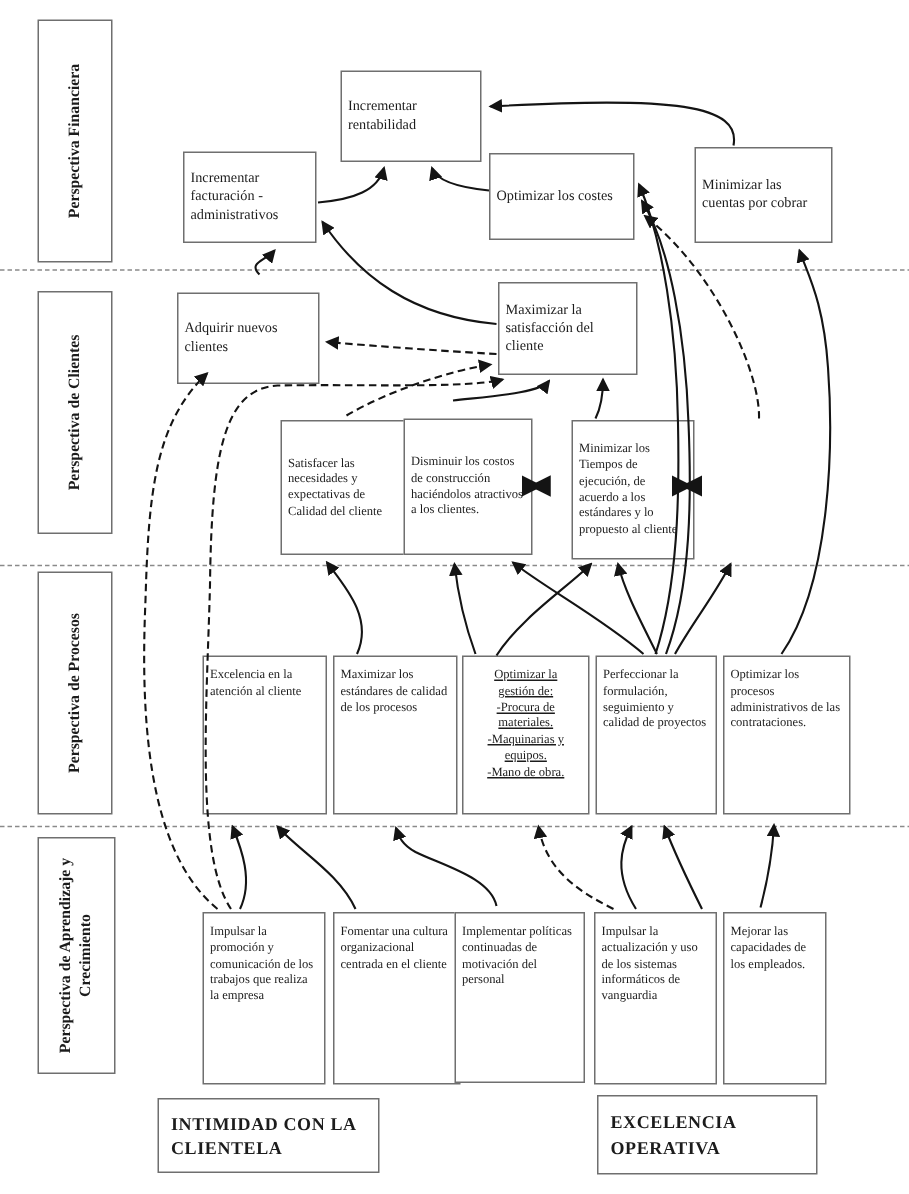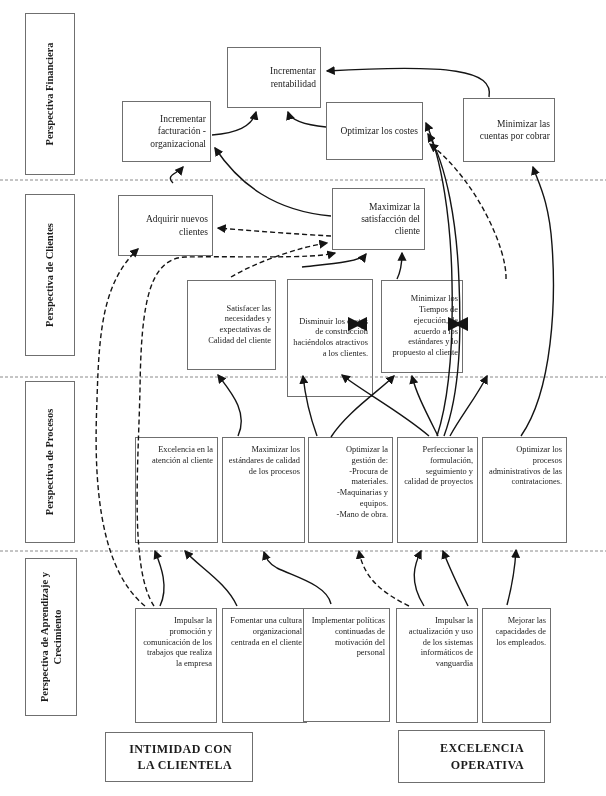--- a/index.html
+++ b/index.html
@@ -4,40 +4,40 @@
 <title>Diagram</title>
 <style>
   html,body{margin:0;padding:0;background:#ffffff;}
   .stage{
     position:relative;width:606px;height:796px;background:#ffffff;overflow:hidden;
     font-family:"Liberation Serif","DejaVu Serif",serif;color:#1c1c1c;
   }
   .overlay{position:absolute;left:0;top:0;width:606px;height:796px;pointer-events:none;z-index:3;}
   .node{
     position:absolute;box-sizing:border-box;border:1px solid #6f6f6f;background:#fff;
-    display:flex;align-items:center;justify-content:center;text-align:right;
+    display:flex;align-items:center;justify-content:center;text-align:left;
     padding:3px 4px;line-height:1.28;z-index:2;
   }
   .node span{white-space:pre-line;display:block;width:100%;}
   .node.top{align-items:flex-start;padding-top:7px;}
-  .node.left{text-align:right;}
+  .node.left{text-align:center;text-decoration:underline;}
   .fs-lg{font-size:9.5px;}
   .fs-sm{font-size:8.4px;margin-left:20px;}
   .pbox{
     position:absolute;box-sizing:border-box;border:1px solid #6f6f6f;background:#fff;z-index:2;
   }
   .vtext{
     position:absolute;top:50%;left:50%;width:152px;
     transform:translate(-50%,-50%) rotate(-90deg);
     text-align:center;font-size:10.5px;line-height:1.25;font-weight:bold;
   }
   .strategy{
     position:absolute;box-sizing:border-box;border:1px solid #6f6f6f;background:#fff;z-index:2;
-    display:flex;align-items:center;justify-content:center;text-align:right;
-    font-size:12px;font-weight:bold;letter-spacing:.4px;line-height:1.35;padding:2px 20px;
+    display:flex;align-items:center;justify-content:center;text-align:left;
+    font-size:12px;font-weight:bold;letter-spacing:.4px;line-height:1.35;padding:2px 8px;
   }
 </style>
 </head>
 <body>
 
 <div class="stage">
 
   <div class="pbox" style="left:25px;top:13px;width:50px;height:162px">
     <div class="vtext">Perspectiva Financiera</div>
   </div>
@@ -48,39 +48,39 @@
     <div class="vtext">Perspectiva de Procesos</div>
   </div>
   <div class="pbox" style="left:25px;top:558px;width:52px;height:158px">
     <div class="vtext" style="width:150px">Perspectiva de Aprendizaje y Crecimiento</div>
   </div>
 
   <div class="node fs-lg" style="left:227px;top:47px;width:94px;height:61px">
       <span>Incrementar rentabilidad</span>
     </div>
   <div class="node fs-lg" style="left:122px;top:101px;width:89px;height:61px">
-      <span>Incrementar facturación - organizacional</span>
+      <span>Incrementar facturación - administrativos</span>
     </div>
   <div class="node fs-lg" style="left:326px;top:102px;width:97px;height:58px">
       <span>Optimizar los costes</span>
     </div>
   <div class="node fs-lg" style="left:463px;top:98px;width:92px;height:64px">
       <span>Minimizar las cuentas por cobrar</span>
     </div>
 
   <div class="node fs-lg" style="left:118px;top:195px;width:95px;height:61px">
       <span>Adquirir nuevos clientes</span>
     </div>
   <div class="node fs-lg" style="left:332px;top:188px;width:93px;height:62px">
       <span>Maximizar la satisfacción del cliente</span>
     </div>
   <div class="node fs-sm" style="left:167px;top:280px;width:89px;height:90px">
       <span>Satisfacer las necesidades y expectativas de Calidad del cliente</span>
     </div>
-  <div class="node fs-sm" style="left:267px;top:279px;width:86px;height:118px">
+  <div class="node fs-sm" style="left:249px;top:279px;width:86px;height:91px">
       <span>Disminuir los costos de construcción haciéndolos atractivos a los clientes.</span>
     </div>
   <div class="node fs-sm" style="left:361px;top:280px;width:82px;height:93px">
       <span>Minimizar los Tiempos de ejecución, de acuerdo a los estándares y lo propuesto al cliente</span>
     </div>
 
   <div class="node fs-sm top" style="left:115px;top:437px;width:83px;height:106px">
       <span>Excelencia en la atención al cliente</span>
     </div>
   <div class="node fs-sm top" style="left:202px;top:437px;width:83px;height:106px">

